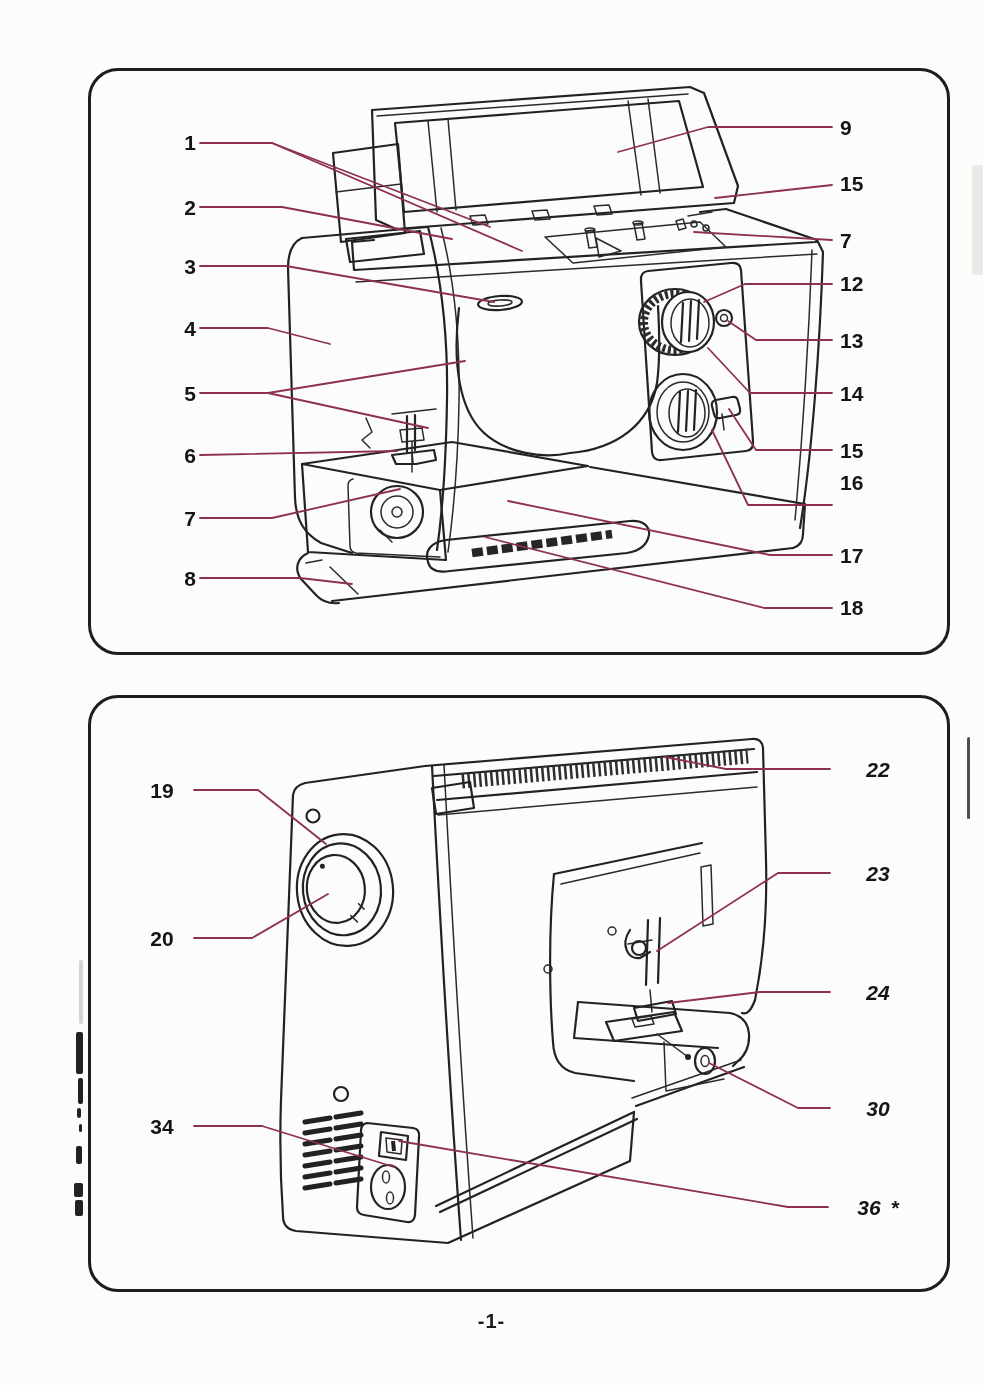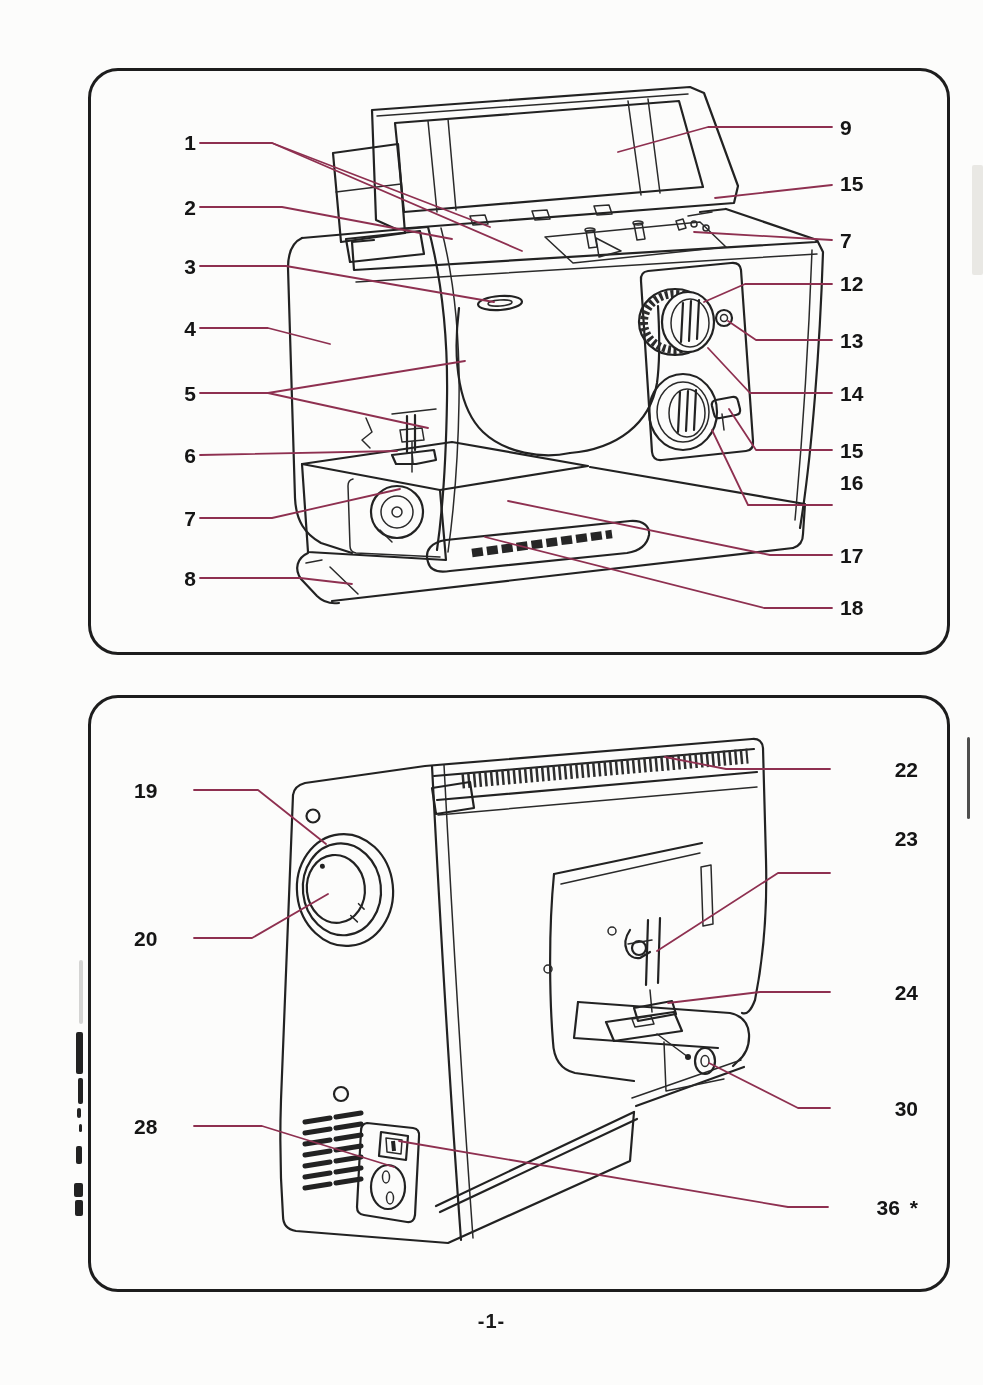--- a/index.html
+++ b/index.html
@@ -25,22 +25,22 @@
   .ink{stroke:#222;fill:none;stroke-width:2.2;stroke-linecap:round;stroke-linejoin:round;}
   .ink-thin{stroke:#2a2a2a;fill:none;stroke-width:1.5;stroke-linecap:round;stroke-linejoin:round;}
   .leader{stroke:#8e3050;fill:none;stroke-width:1.8;stroke-linecap:round;stroke-linejoin:round;}
   .callout{
     position:absolute;
     font-weight:bold;font-size:21px;line-height:24px;color:#151515;
     white-space:nowrap;
   }
   .co-left{left:150px;width:46px;text-align:right;}
   .co-right{left:840px;width:70px;text-align:left;}
-  .co-left-b{left:134px;width:56px;text-align:left;}
-  .co-right-b{left:838px;width:80px;text-align:right;}
+  .co-left-b{left:134px;width:56px;text-align:center;}
+  .co-right-b{left:838px;width:80px;text-align:center;font-style:italic;}
   .marker{margin-left:10px;}
   .page-number{
     position:absolute;top:1310px;left:0;width:983px;
     text-align:center;font-weight:bold;font-size:20px;letter-spacing:1px;color:#1a1a1a;
   }
   .artifact{position:absolute;background:#222;border-radius:2px;}
 </style>
 </head>
 <body>
 
@@ -293,23 +293,23 @@
   <div class="callout co-right" style="top:272px">12</div>
   <div class="callout co-right" style="top:329px">13</div>
   <div class="callout co-right" style="top:382px">14</div>
   <div class="callout co-right" style="top:439px">15</div>
   <div class="callout co-right" style="top:471px">16</div>
   <div class="callout co-right" style="top:544px">17</div>
   <div class="callout co-right" style="top:596px">18</div>
 
   <div class="callout co-left-b" style="top:779px">19</div>
   <div class="callout co-left-b" style="top:927px">20</div>
-  <div class="callout co-left-b" style="top:1115px">28</div>
+  <div class="callout co-left-b" style="top:1115px">34</div>
   <div class="callout co-right-b" style="top:758px">22</div>
-  <div class="callout co-right-b" style="top:827px">23</div>
+  <div class="callout co-right-b" style="top:862px">23</div>
   <div class="callout co-right-b" style="top:981px">24</div>
   <div class="callout co-right-b" style="top:1097px">30</div>
   <div class="callout co-right-b" style="top:1196px">
     <span>36</span><span class="marker">*</span>
   </div>
 
   <div class="page-number">-1-</div>
 
   <div class="artifact" style="left:76px;top:1032px;width:7px;height:42px;"></div>
   <div class="artifact" style="left:78px;top:1078px;width:5px;height:26px;"></div>

